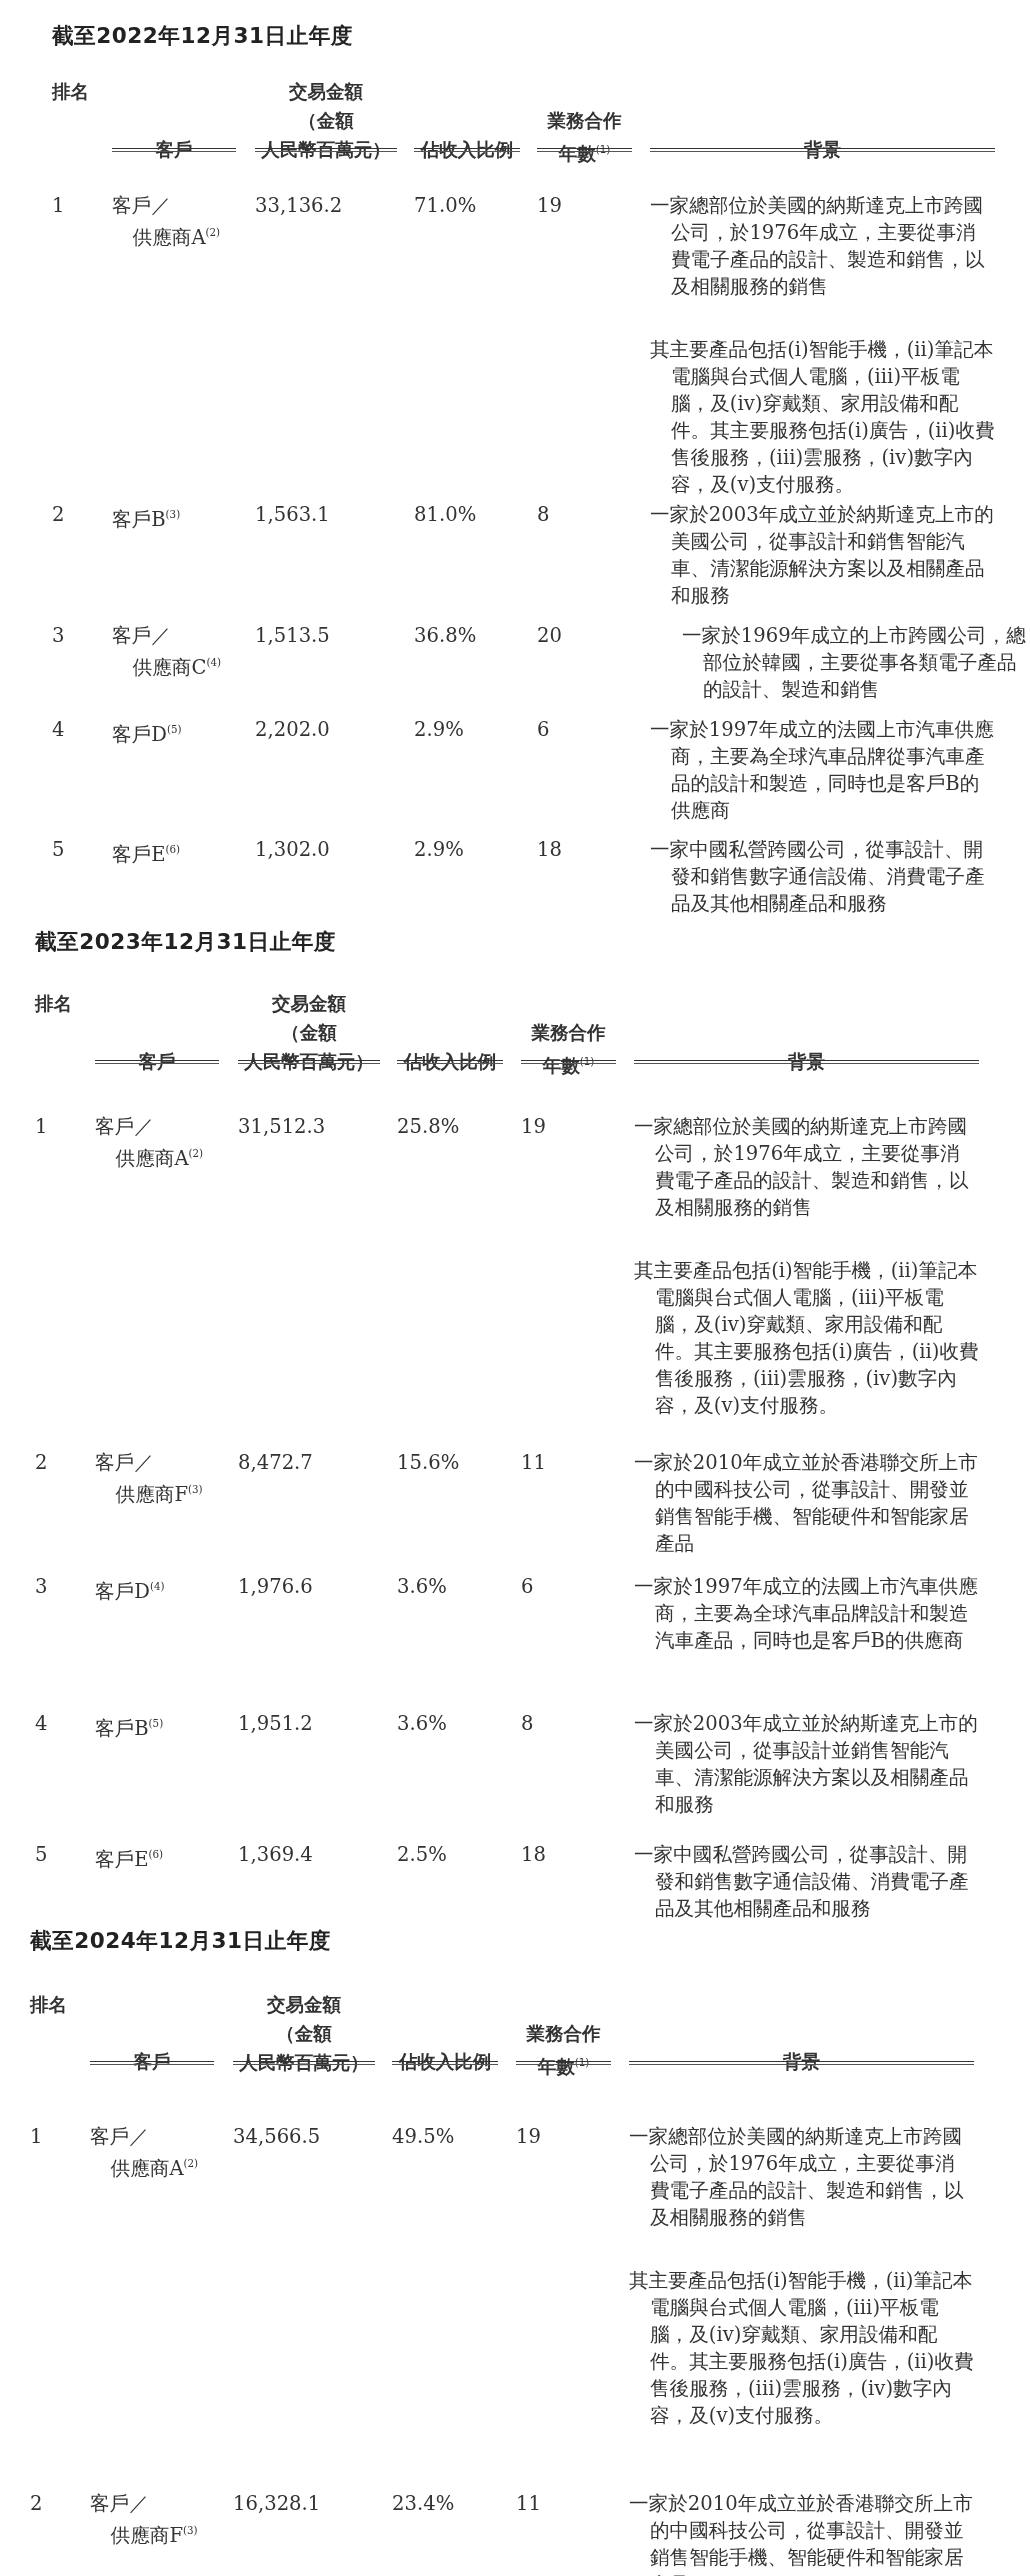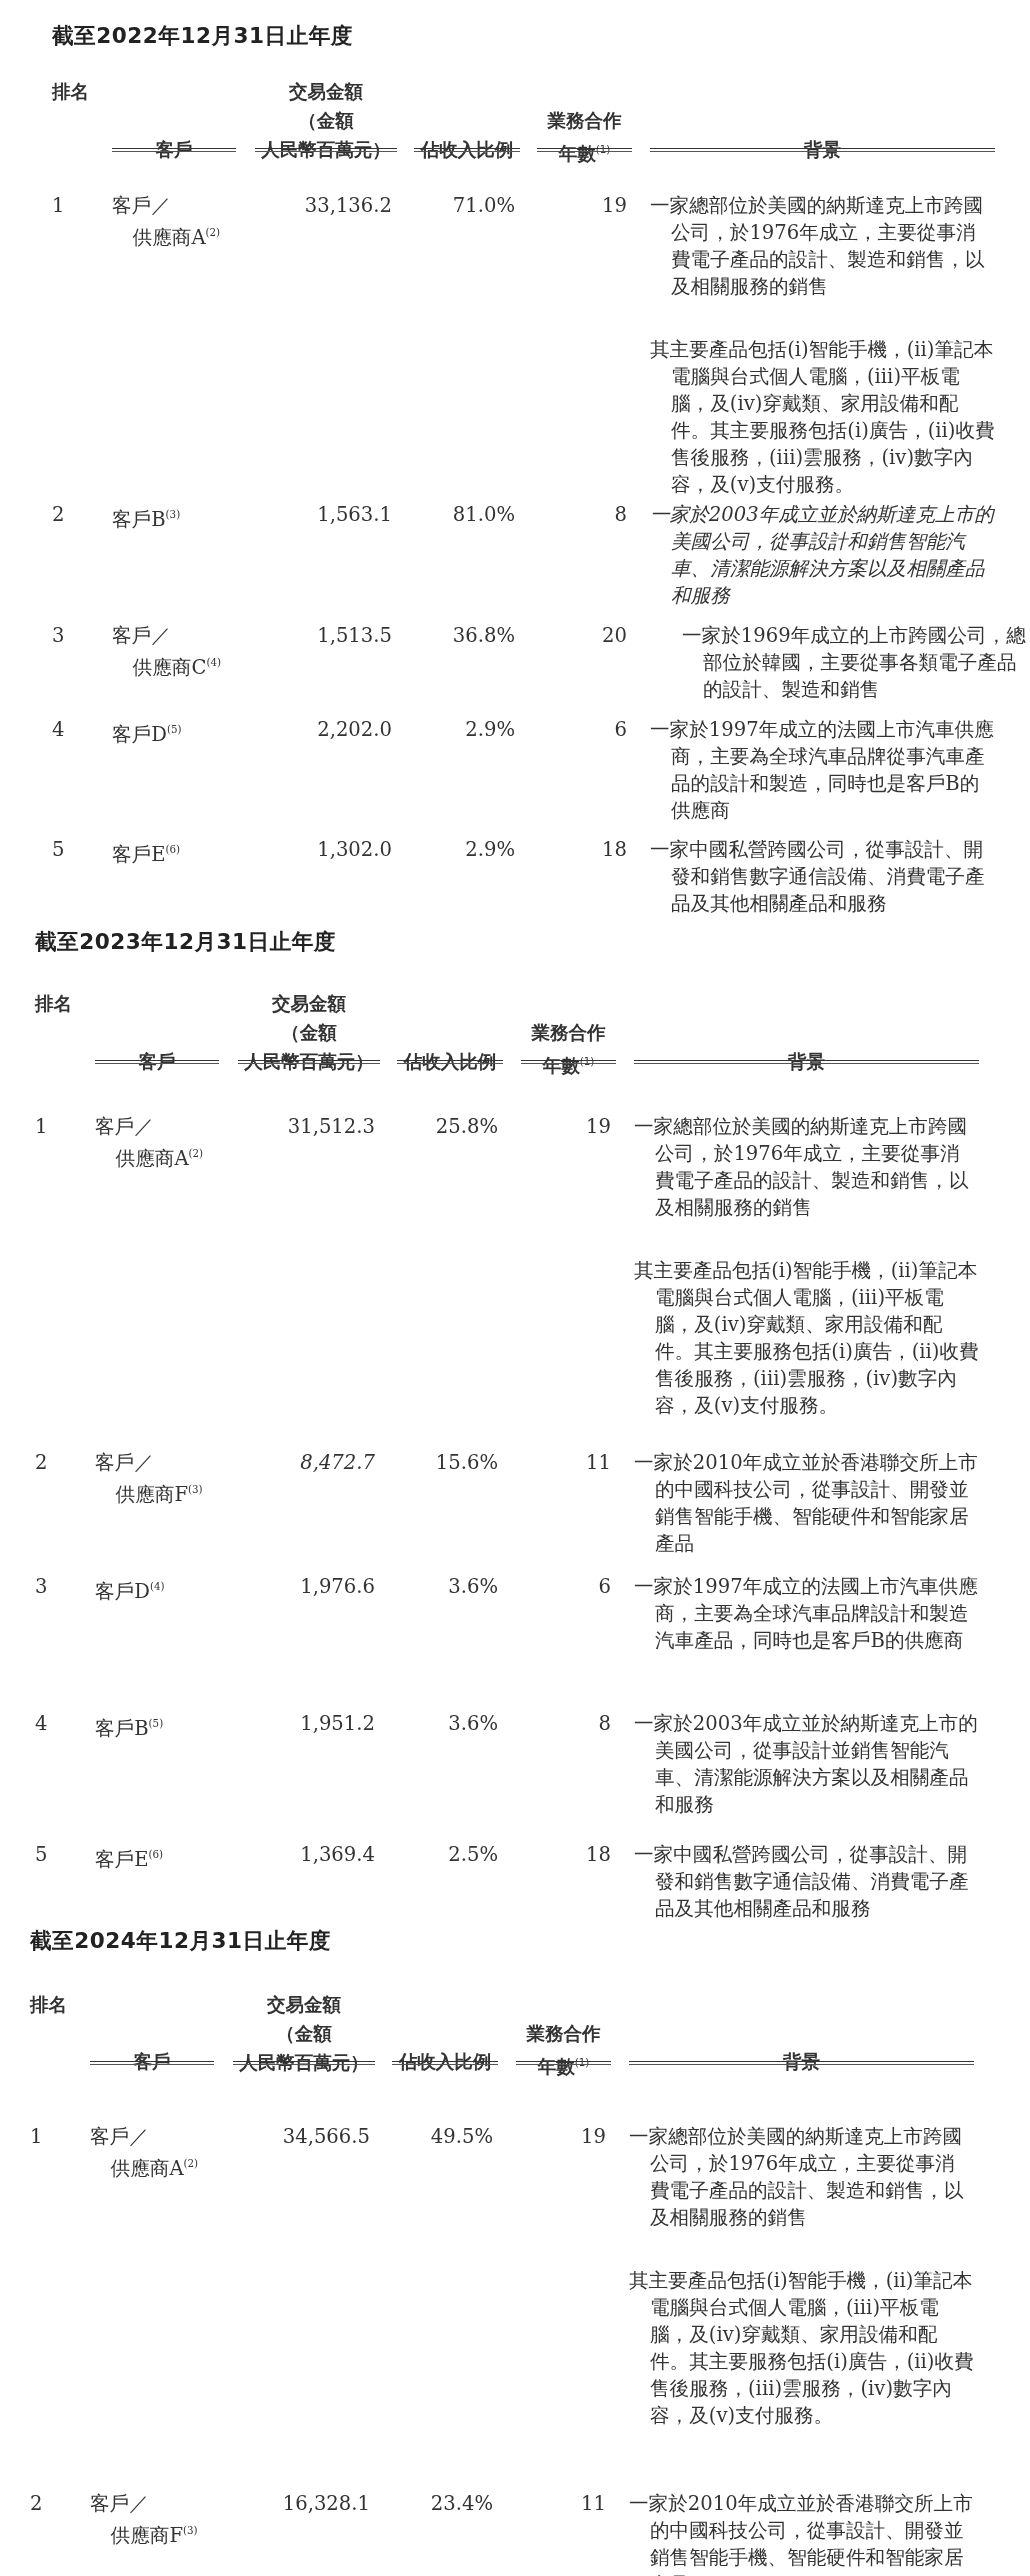--- a/index.html
+++ b/index.html
@@ -8,21 +8,21 @@
   .section { position:absolute; left:0; width:1030px; }
   .title { position:absolute; font-family:"DejaVu Sans","Liberation Sans",sans-serif;
            font-weight:bold; font-size:21.6px; color:#222; white-space:nowrap; letter-spacing:0.5px; }
   .hdr { position:absolute; font-family:"DejaVu Sans","Liberation Sans",sans-serif; font-weight:bold;
          font-size:18.5px; color:#333; line-height:29px; text-align:center; white-space:nowrap; }
   .hdr sup { font-size:10.3px; font-weight:normal; }
   .rule { position:absolute; height:3.6px; border-top:1.5px solid #333; border-bottom:1px solid #555; box-sizing:border-box; }
   .row { position:absolute; left:0; width:1030px; }
   .cell { position:absolute; font-size:19.6px; line-height:27px; white-space:nowrap; color:#333; }
   .cell sup { font-size:10.3px; }
-  .num { text-align:right; }
+  .num { text-align:left; }
   .bg { position:absolute; font-size:19.6px; line-height:27px; color:#333; white-space:normal; }
   .bg p { margin:0; text-indent:-21px; padding-left:21px; }
   .bg p + p { margin-top:36px; }
   .cust2 { display:block; padding-left:20.6px; }
 </style>
 </head>
 <body>
 
 <div id="doc">
     <div class="section">
@@ -62,21 +62,21 @@
   </div>
         <div class="row" style="top: 501px;">
     <div class="cell" style="left: 52px;">2</div>
     <div class="cell" style="left: 112px;">
       <span>客戶B</span><sup class="note-a">(3)</sup>
       
     </div>
     <div class="cell num" style="left: 255px; width: 137px;">1,563.1</div>
     <div class="cell num" style="left: 414px; width: 101px;">81.0%</div>
     <div class="cell num" style="left: 537px; width: 90px;">8</div>
-    <div class="bg" style="left: 650px; width: 345px; font-style: italic;">
+    <div class="bg" style="left: 650px; width: 345px;">
             <p>一家於2003年成立並於納斯達克上市的美國公司，從事設計和銷售智能汽車、清潔能源解決方案以及相關產品和服務</p>
           </div>
   </div>
         <div class="row" style="top: 622px;">
     <div class="cell" style="left: 52px;">3</div>
     <div class="cell" style="left: 112px;">
       <span>客戶／</span>
       <span class="cust2"><span>供應商C</span><sup class="note-b">(4)</sup></span>
     </div>
     <div class="cell num" style="left: 255px; width: 137px;">1,513.5</div>
@@ -148,21 +148,21 @@
             <p>一家總部位於美國的納斯達克上市跨國公司，於1976年成立，主要從事消費電子產品的設計、製造和銷售，以及相關服務的銷售</p>
             <p>其主要產品包括(i)智能手機，(ii)筆記本電腦與台式個人電腦，(iii)平板電腦，及(iv)穿戴類、家用設備和配件。其主要服務包括(i)廣告，(ii)收費售後服務，(iii)雲服務，(iv)數字內容，及(v)支付服務。</p>
           </div>
   </div>
         <div class="row" style="top: 1449px;">
     <div class="cell" style="left: 35px;">2</div>
     <div class="cell" style="left: 95px;">
       <span>客戶／</span>
       <span class="cust2"><span>供應商F</span><sup class="note-b">(3)</sup></span>
     </div>
-    <div class="cell num" style="left: 238px; width: 137px; font-style: italic;">8,472.7</div>
+    <div class="cell num" style="left: 238px; width: 137px;">8,472.7</div>
     <div class="cell num" style="left: 397px; width: 101px;">15.6%</div>
     <div class="cell num" style="left: 521px; width: 90px;">11</div>
     <div class="bg" style="left: 634px; width: 345px;">
             <p>一家於2010年成立並於香港聯交所上市的中國科技公司，從事設計、開發並銷售智能手機、智能硬件和智能家居產品</p>
           </div>
   </div>
         <div class="row" style="top: 1573px;">
     <div class="cell" style="left: 35px;">3</div>
     <div class="cell" style="left: 95px;">
       <span>客戶D</span><sup class="note-a">(4)</sup>

